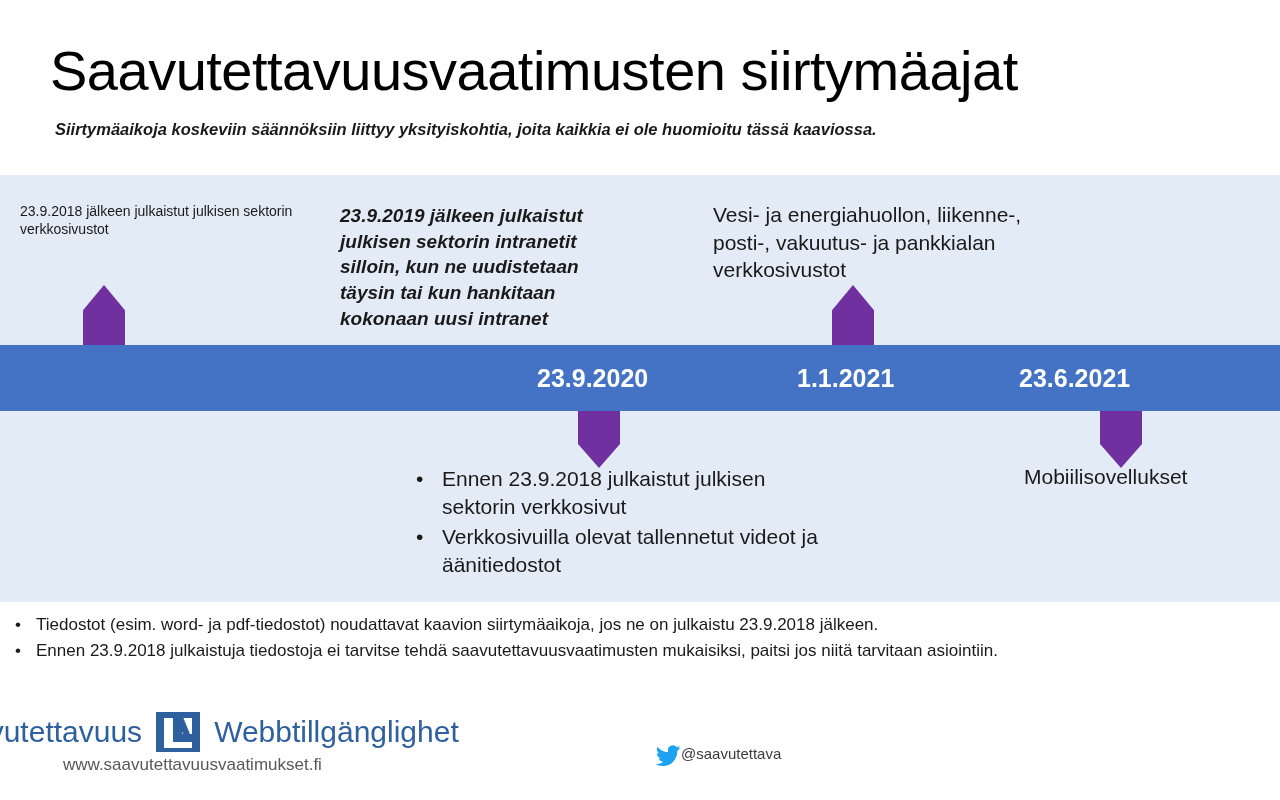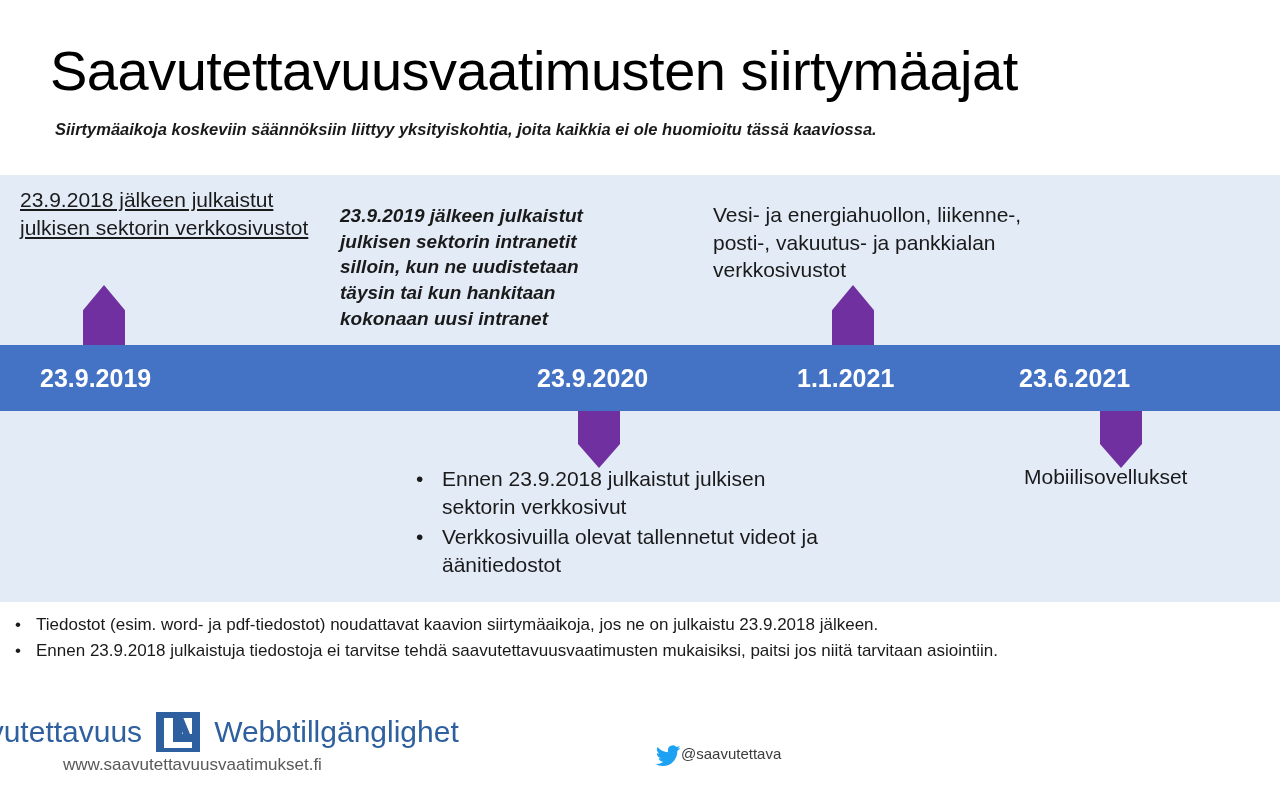--- a/index.html
+++ b/index.html
@@ -58,25 +58,24 @@
     background: #e3ebf7;
   }
 
   
   .callout {
     position: absolute;
     color: #1a1a1a;
   }
   .callout-a {
     left: 20px;
-    top: 11px;
+    top: 27px;
     width: 310px;
-    font-size: 21px;
+    font-size: 14px;
     line-height: 1.32;
-    text-decoration: underline;
   }
   .callout-b {
     left: 340px;
     top: 28px;
     width: 290px;
     font-size: 19px;
     font-style: italic;
     font-weight: 600;
     line-height: 1.35;
   }
@@ -243,21 +242,20 @@
 <div class="panel">
 
   <div class="callout callout-a">23.9.2018 jälkeen julkaistut julkisen sektorin verkkosivustot</div>
   <div class="callout callout-b">23.9.2019 jälkeen julkaistut julkisen sektorin intranetit silloin, kun ne uudistetaan täysin tai kun hankitaan kokonaan uusi intranet</div>
   <div class="callout callout-c">Vesi- ja energiahuollon, liikenne-, posti-, vakuutus- ja pankkialan verkkosivustot</div>
 
   <div class="arrow arrow-up arrow-up-0"></div>
   <div class="arrow arrow-up arrow-up-1"></div>
 
   <div class="timeline-bar">
-    <div class="date-label date-0">23.9.2019</div>
     <div class="date-label date-1">23.9.2020</div>
     <div class="date-label date-2">1.1.2021</div>
     <div class="date-label date-3">23.6.2021</div>
   </div>
 
   <div class="arrow arrow-down arrow-down-0"></div>
   <div class="arrow arrow-down arrow-down-1"></div>
 
   <div class="below-list">
     <div class="bullet-row">

